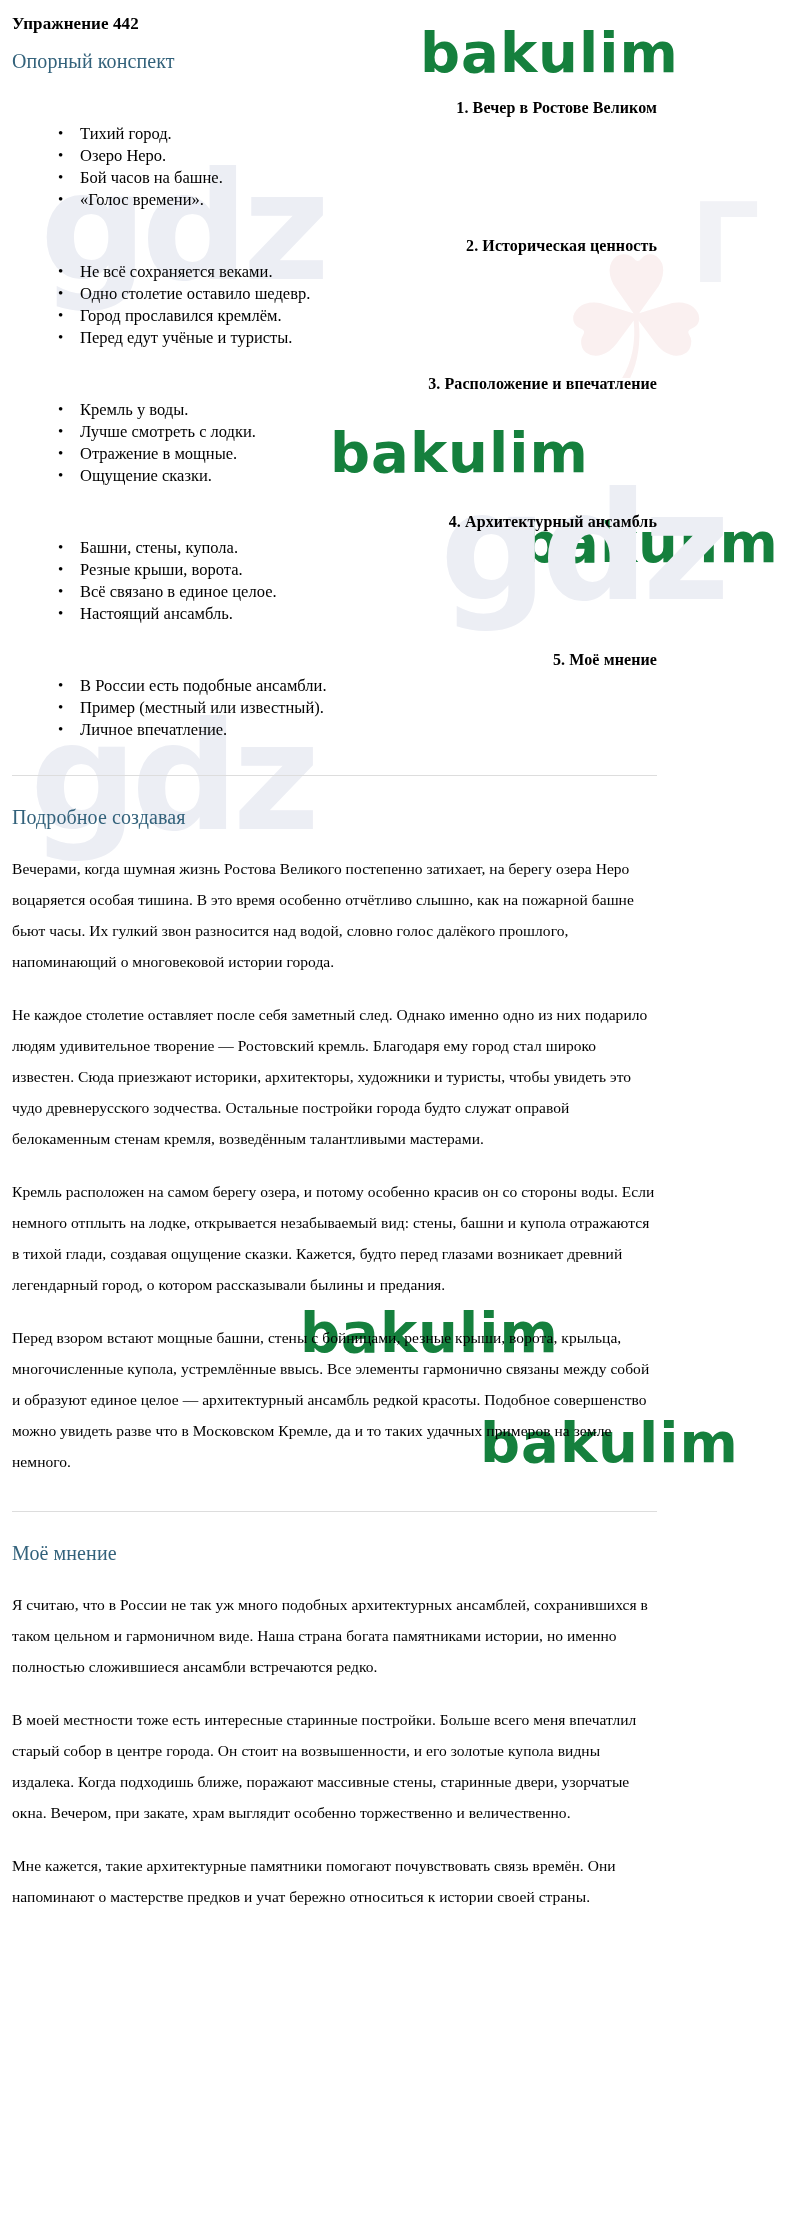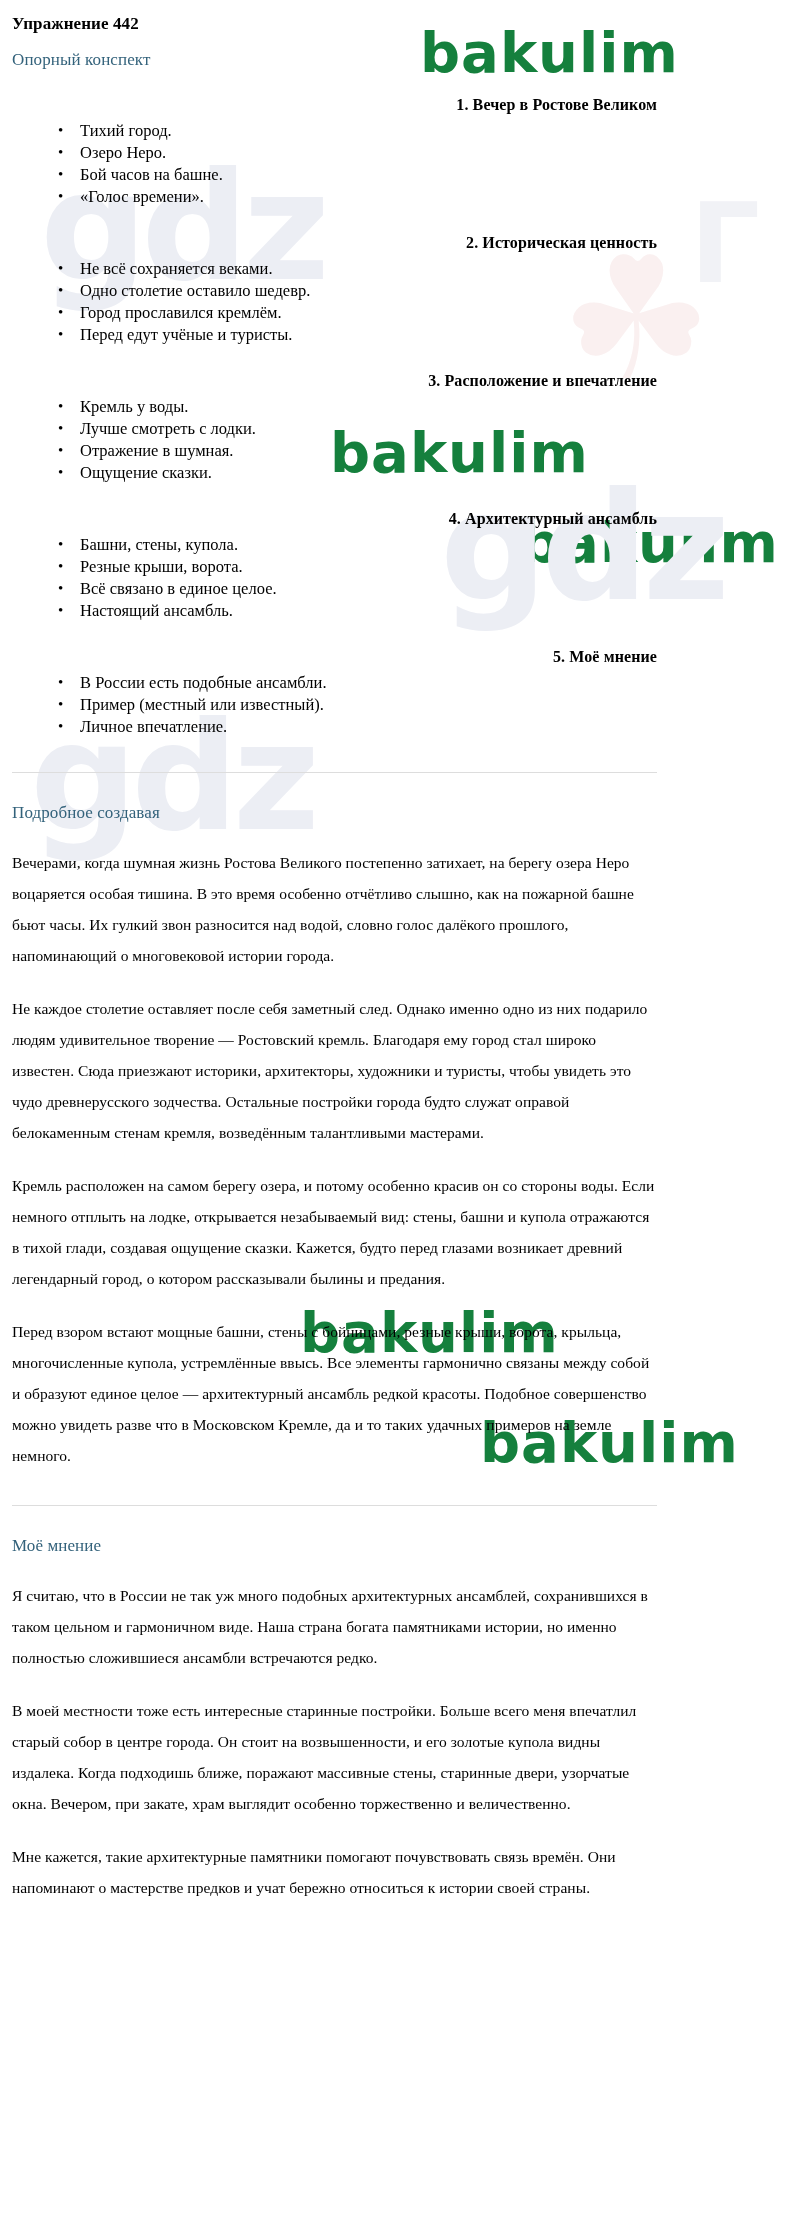--- a/index.html
+++ b/index.html
@@ -61,21 +61,21 @@
   }
 
   .exercise-title {
     font-size: 17px;
     font-weight: bold;
     margin: 0 0 16px 0;
     letter-spacing: 0.1px;
   }
 
   .section-heading {
-    font-size: 17px;
+    font-size: 20px;
     font-weight: normal;
     color: #33627b;
     margin: 0 0 26px 0;
     letter-spacing: 0.1px;
   }
 
   .num-heading {
     font-size: 16px;
     font-weight: bold;
     margin: 0 0 6px 0;
@@ -168,21 +168,21 @@
           <li>Одно столетие оставило шедевр.</li>
           <li>Город прославился кремлём.</li>
           <li>Перед едут учёные и туристы.</li>
         </ul>
       </div>
       <div class="outline-block">
         <h3 class="num-heading">3. Расположение и впечатление</h3>
         <ul class="bullet-list">
           <li>Кремль у воды.</li>
           <li>Лучше смотреть с лодки.</li>
-          <li>Отражение в шумная.</li>
+          <li>Отражение в мощные.</li>
           <li>Ощущение сказки.</li>
         </ul>
       </div>
       <div class="outline-block">
         <h3 class="num-heading">4. Архитектурный ансамбль</h3>
         <ul class="bullet-list">
           <li>Башни, стены, купола.</li>
           <li>Резные крыши, ворота.</li>
           <li>Всё связано в единое целое.</li>
           <li>Настоящий ансамбль.</li>

